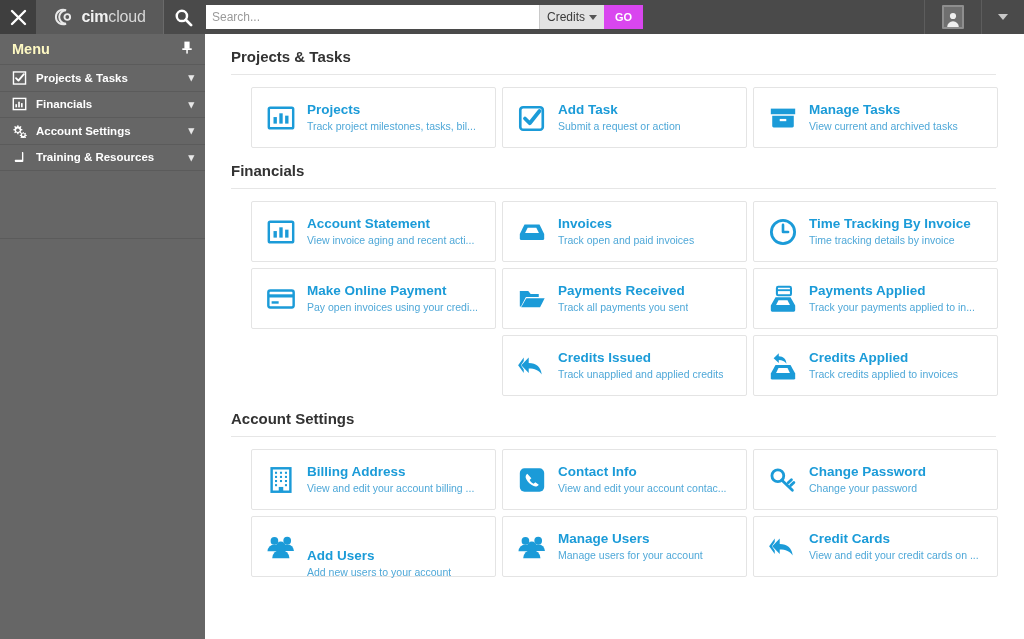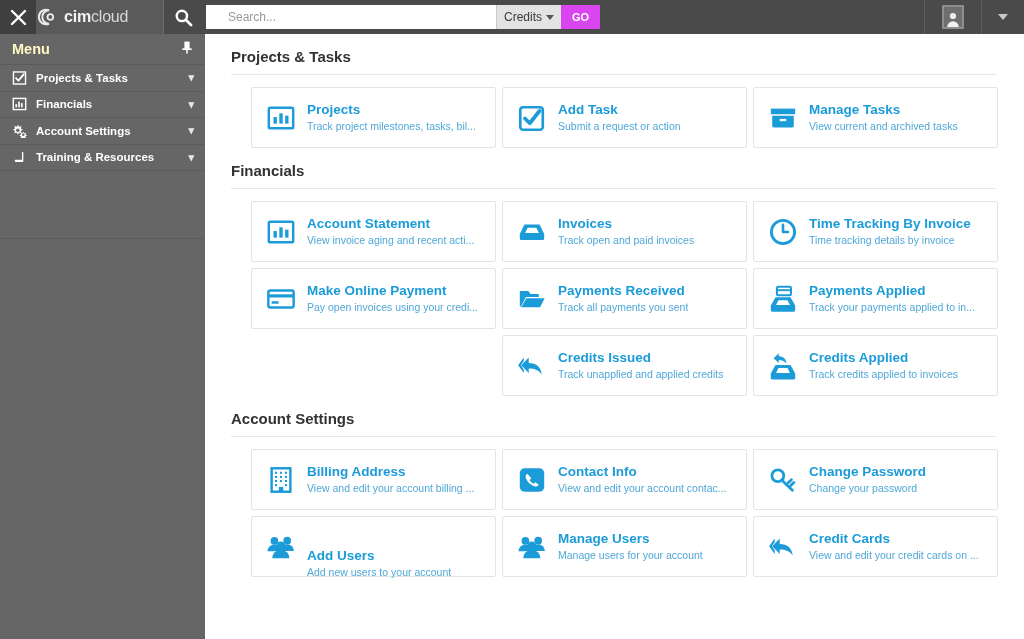--- a/index.html
+++ b/index.html
@@ -21,21 +21,21 @@
   .tb-close {
     width: 36px; height: 34px;
     background: #3f3f3f;
     display: flex; align-items: center; justify-content: center;
     cursor: pointer;
   }
   .tb-close svg { display:block; }
   .tb-logo {
     width: 128px; height: 34px;
     background: #5a5a5a;
-    display: flex; align-items: center; justify-content: flex-start;
+    display: flex; align-items: center; justify-content: center;
     gap: 6px;
     border-right: 1px solid #6a6a6a;
   }
   .logo-mark { width: 22px; height: 22px; flex: none; }
   .logo-text {
     font-size: 16px; color: #f2f2f2; letter-spacing: -0.2px;
     white-space: nowrap;
   }
   .logo-text b { font-weight: 700; }
   .logo-text span { font-weight: 400; color: #d8d8d8; }
@@ -44,25 +44,25 @@
     width: 38px; height: 34px;
     display: flex; align-items: center; justify-content: center;
     cursor: pointer;
   }
   .tb-searchwrap {
     display: flex; align-items: center;
     margin: 5px 0 5px 4px;
     height: 24px;
   }
   .tb-input {
-    width: 290px; height: 24px;
+    width: 333px; height: 24px;
     border: none; outline: none;
     background: #ffffff;
     font-size: 12px; color: #444;
-    padding: 0 22px;
+    padding: 0 6px;
     font-family: "Liberation Sans", sans-serif;
   }
   .tb-input::placeholder { color: #9a9a9a; }
   .tb-scope {
     height: 24px;
     background: #e3e3e3;
     border-left: 1px solid #c9c9c9;
     display: flex; align-items: center; gap: 4px;
     padding: 0 7px;
     font-size: 12px; color: #3a3a3a;

